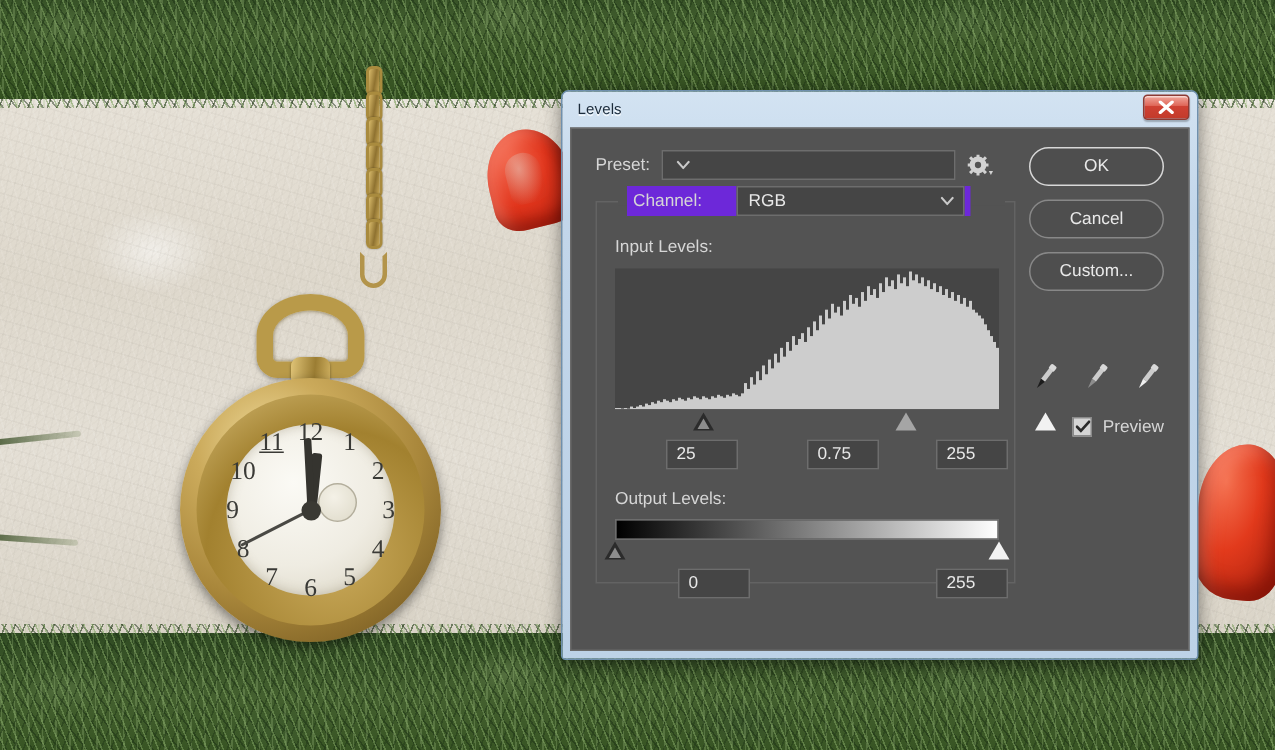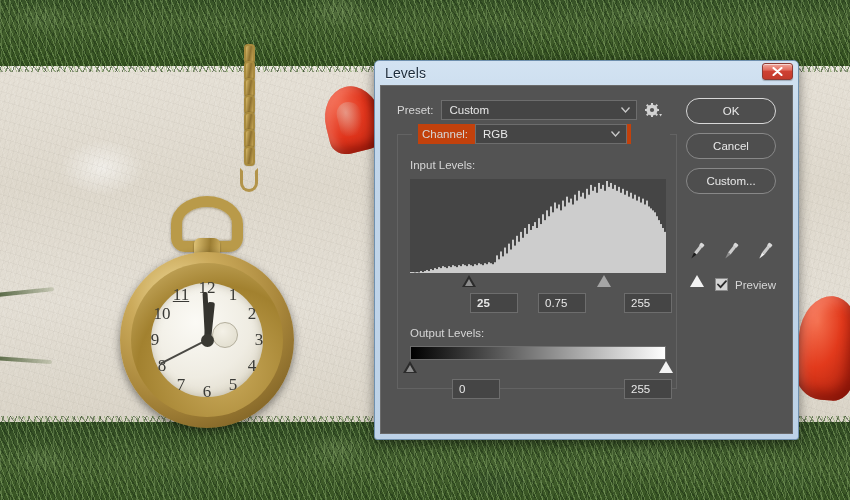--- a/index.html
+++ b/index.html
@@ -207,21 +207,21 @@
     padding:0 5px 5px 5px;
   }
 
   .titlebar {
     height:24px;
     display:flex; align-items:center;
     position:relative;
     padding-left:5px;
   }
   .title-text {
-    font-size:14px;
+    font-size:10px;
     color:#1b2b3b;
     text-shadow: 0 1px 0 rgba(255,255,255,.75);
     letter-spacing:.1px;
   }
   .close-btn {
     position:absolute; right:0px; top:2px;
     width:31px; height:17px;
     border:1px solid #8d3a33;
     border-radius:3px;
     background: linear-gradient(180deg,#f0a79c 0%, #e0685a 42%, #cf4133 46%, #c33a2b 100%);
@@ -263,23 +263,23 @@
     position:absolute; left:16px; top:48px; width:280px; height:255px;
     border:1px solid #636363;
   }
   .gb-notch {
     position:absolute; left:14px; top:-1px; width:258px; height:3px;
     background:#535353;
   }
   .channel-row {
     position:absolute; left:20px; top:-11px;
     display:flex; align-items:center; gap:7px;
-    background:#c2410c; padding:0 4px;
-  }
-  .channel-combo { width:152px; }
+    background:#6d28d9; padding:0 4px;
+  }
+  .channel-combo { width:152px;margin-left:16px; }
 
   .input-label { position:absolute; left:12px; top:24px; }
 
   .histo-wrap {
     position:absolute; left:12px; top:44px; width:256px; height:94px;
     background:#454545;
     overflow:hidden;
   }
   .histo { position:absolute; left:0; bottom:0; width:100%; height:100%; display:block; }
 
@@ -429,21 +429,20 @@
           <path d="M1.5 1 L9.5 8 M9.5 1 L1.5 8" stroke="#ffffff" stroke-width="2.1" stroke-linecap="round" fill="none"></path>
         </svg>
       </div>
     </div>
 
     <div class="body">
 
       <div class="preset-row">
         <span class="lbl">Preset:</span>
         <div class="combo preset-combo">
-          <span class="combo-val">Custom</span>
           <span class="combo-arrow">
             <svg width="9" height="6" viewBox="0 0 9 6">
                 <path d="M0.5 0.5 L4.5 5 L8.5 0.5" stroke="#c9c9c9" stroke-width="1.3" fill="none"></path>
               </svg>
           </span>
         </div>
         <div class="gear">
           <svg width="17" height="15" viewBox="0 0 17 15">
             <g fill="#d2d2d2">
               <circle cx="7" cy="7" r="5.6"></circle>
@@ -612,21 +611,21 @@
             </svg>
         </div>
 
         <div class="slider-track">
           <div class="tri tri-black" style="left:52px;"></div>
           <div class="tri tri-gray" style="left:187px;"></div>
           <div class="tri tri-white" style="left:280px;"></div>
         </div>
 
         <div class="num-row">
-          <div class="numbox" style="left:60px;font-weight:bold;">25</div>
+          <div class="numbox" style="left:34px;">25</div>
           <div class="numbox" style="left:128px;">0.75</div>
           <div class="numbox" style="left:214px;">255</div>
         </div>
 
         <span class="lbl output-label">Output Levels:</span>
 
         <div class="grad-bar"></div>
 
         <div class="out-slider">
           <div class="tri tri-black" style="left:-7px;"></div>

